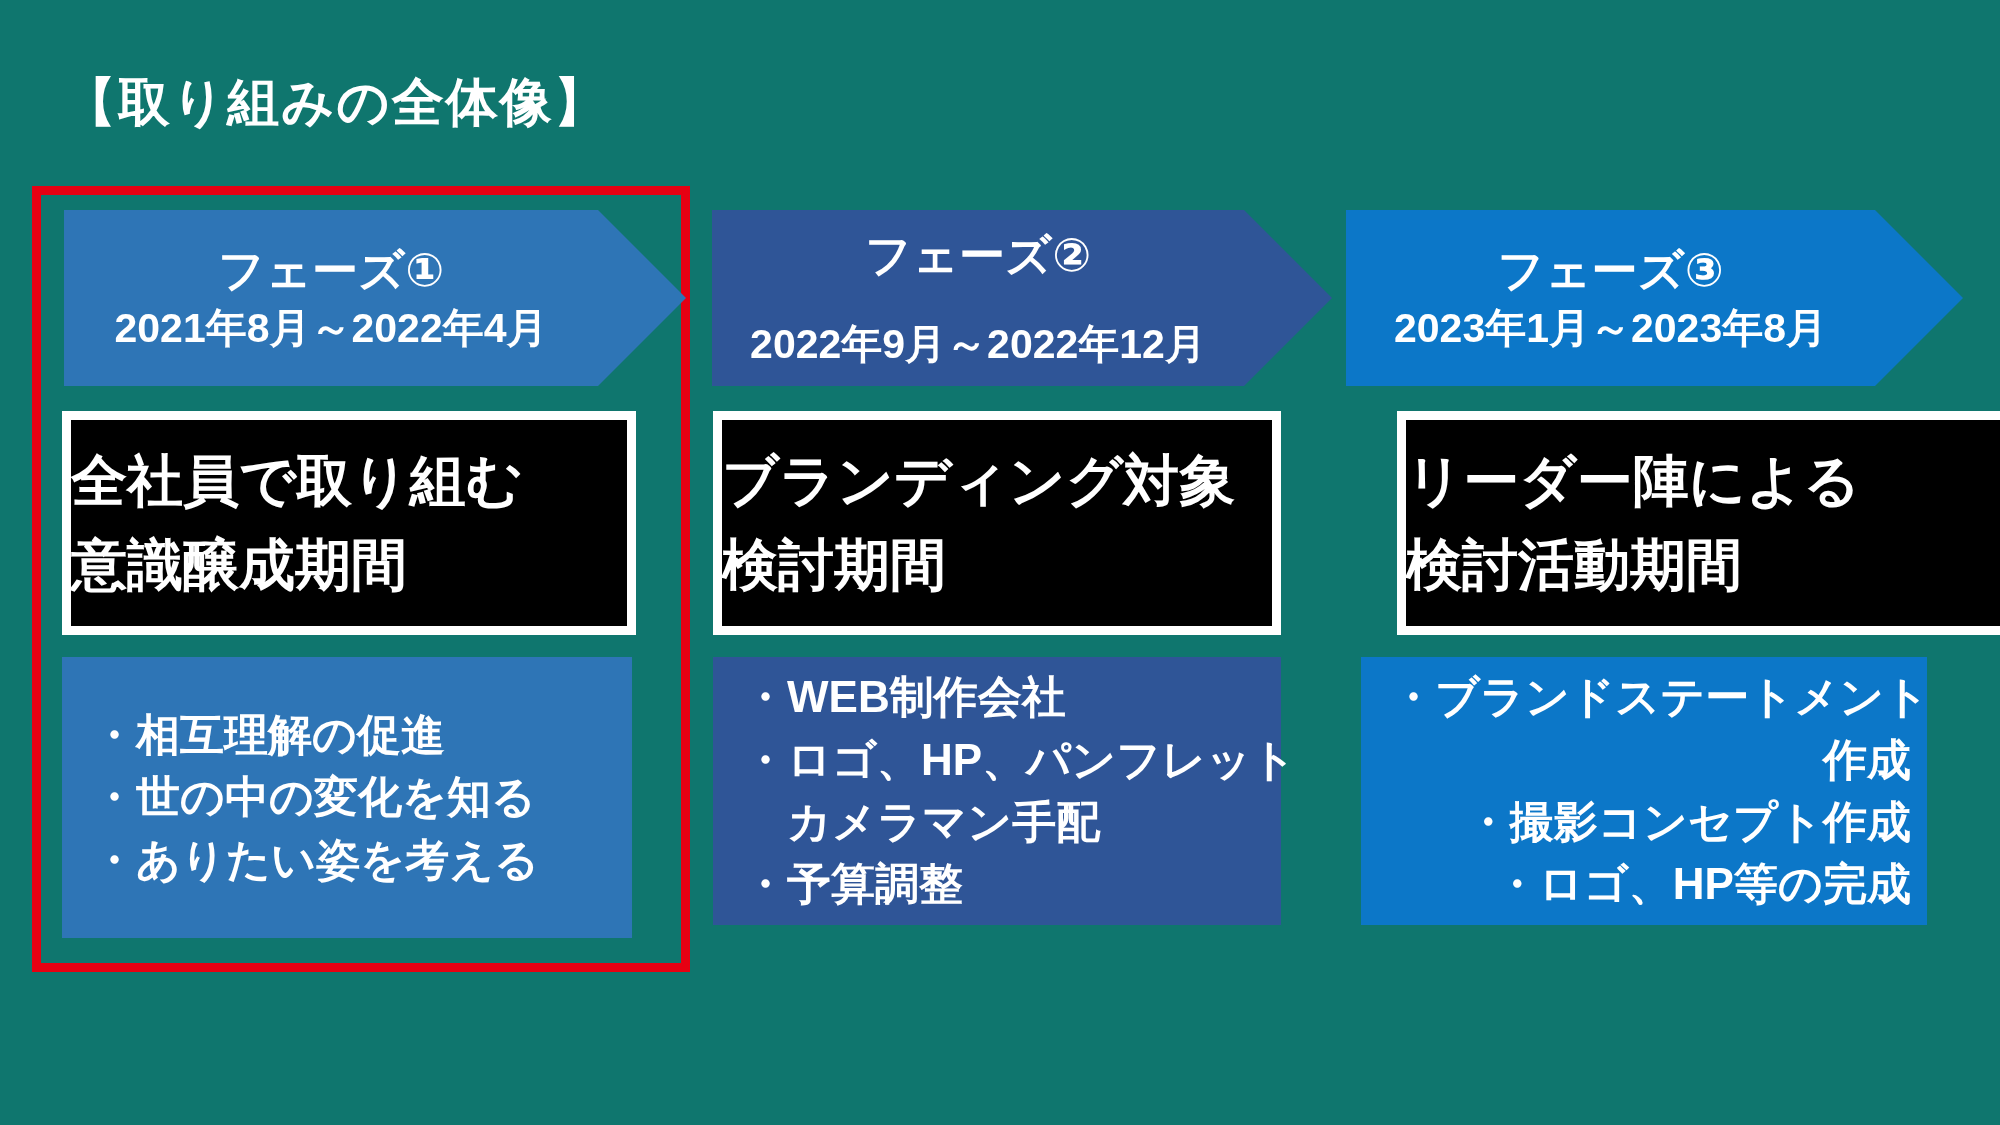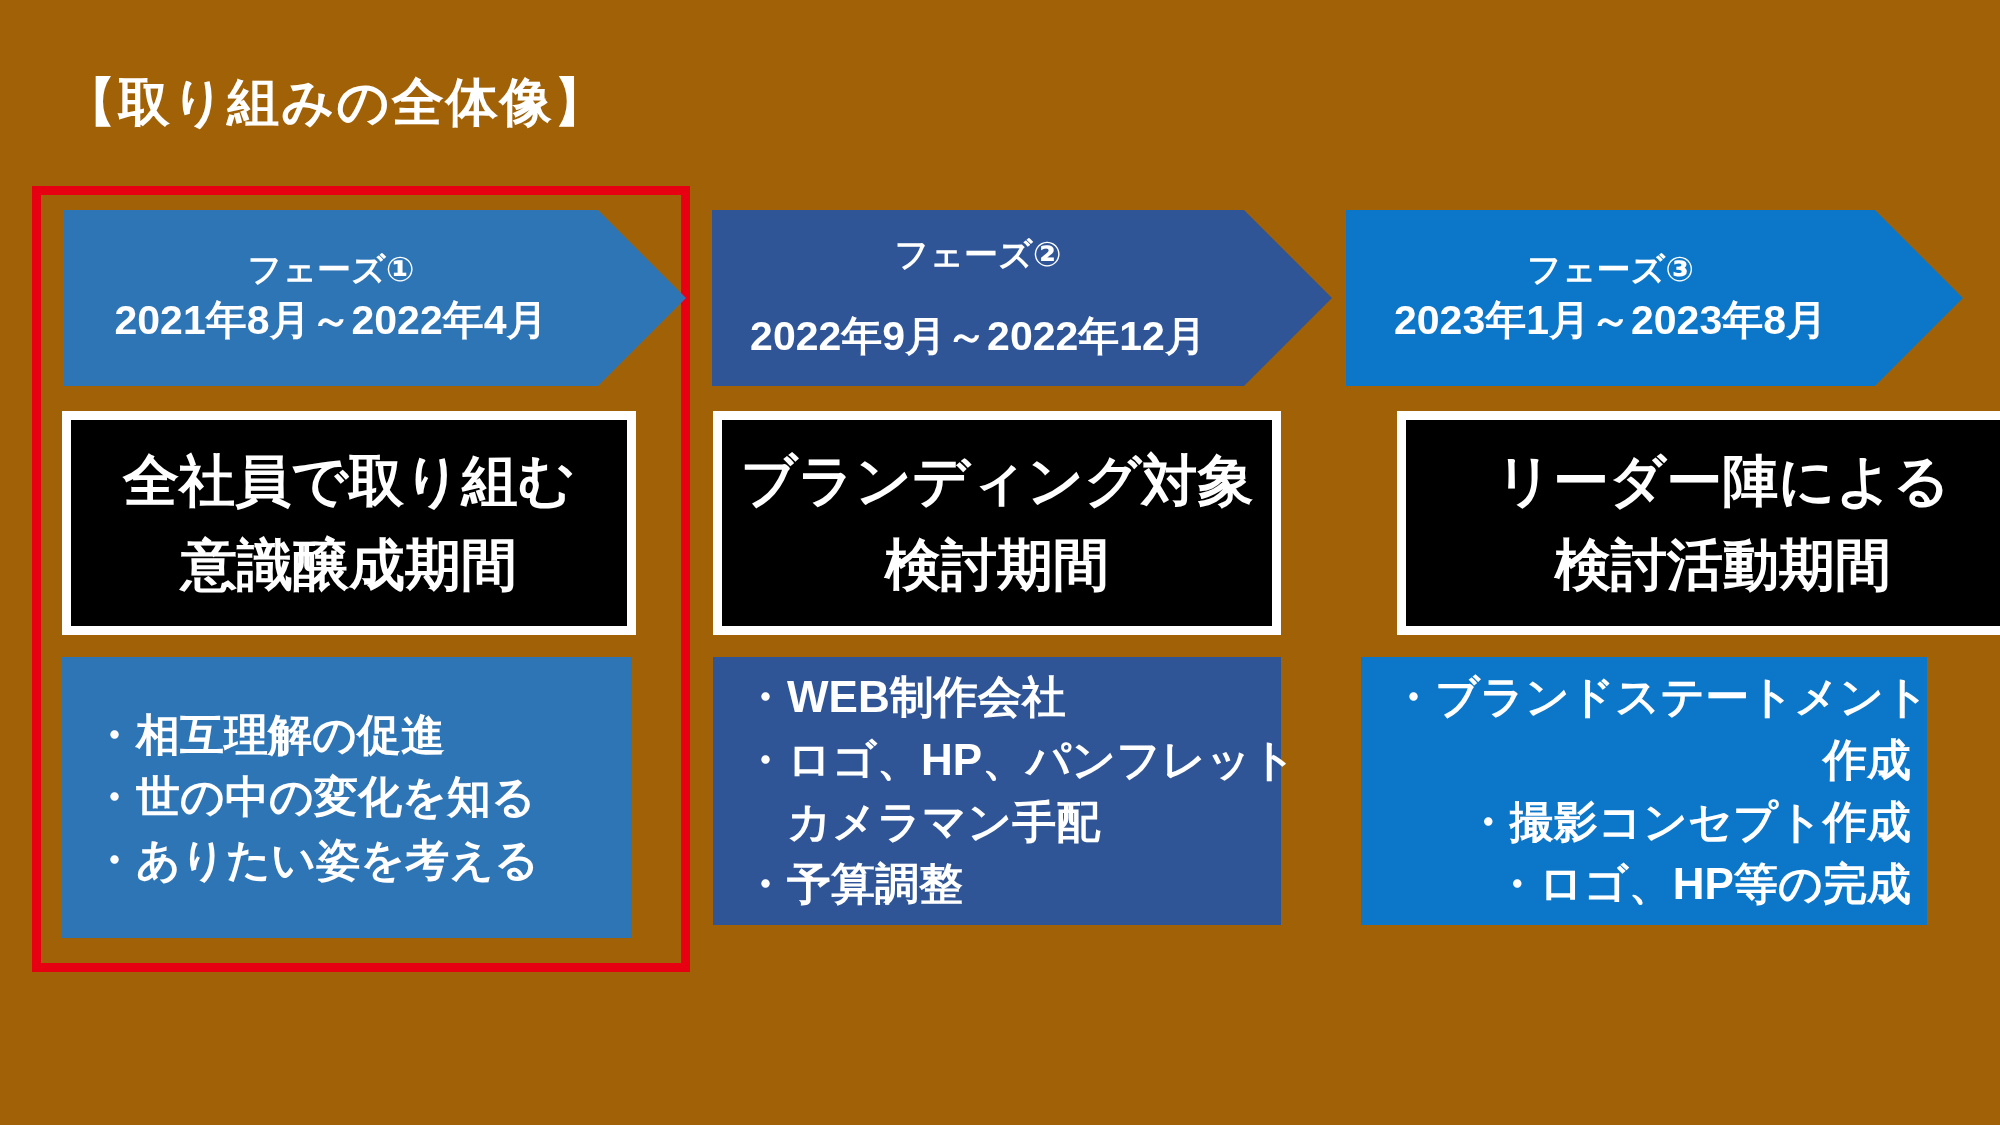--- a/index.html
+++ b/index.html
@@ -1,46 +1,46 @@
 <!DOCTYPE html>
 <html><head>
 <meta charset="utf-8">
 <style>
   html,body{margin:0;padding:0;background:#000;}
   #slide{
     position:relative;
     width:2000px;height:1125px;
-    background:#a16207;
+    background:#0f766e;
     overflow:hidden;
     font-family:"Liberation Sans","DejaVu Sans",sans-serif;
     color:#fff;
   }
   .slide-title{
     position:absolute;left:64px;top:68px;margin:0;
     font-size:52px;font-weight:bold;letter-spacing:2px;color:#fff;
   }
   .highlight{
     position:absolute;left:32px;top:186px;width:658px;height:786px;
     border:9px solid #e60012;box-sizing:border-box;
   }
   .arrow{
     position:absolute;top:210px;height:176px;
     box-sizing:border-box;
     display:flex;flex-direction:column;justify-content:center;align-items:center;
     text-align:center;
     clip-path:polygon(0 0, calc(100% - 88px) 0, 100% 50%, calc(100% - 88px) 100%, 0 100%);
     padding-right:88px;
   }
-  .arrow .phase-name{font-size:34px;font-weight:bold;line-height:1.35;}
+  .arrow .phase-name{font-size:46px;font-weight:bold;line-height:1.35;}
   .arrow .phase-period{font-size:41px;font-weight:bold;line-height:1.35;}
   .tbox{
     position:absolute;top:411px;height:224px;
     box-sizing:border-box;
     border:9px solid #fff;background:#000;
-    display:flex;flex-direction:column;justify-content:center;align-items:center;
+    display:flex;flex-direction:column;justify-content:center;align-items:flex-start;
     text-align:center;
   }
   .tbox .tline{font-size:56px;font-weight:bold;line-height:1.5;color:#fff;white-space:nowrap;}
   .dbox{
     position:absolute;top:657px;
     box-sizing:border-box;
     display:flex;flex-direction:column;justify-content:center;
     padding:24px 16px 24px 30px;
   }
   .dbox p{margin:0;font-size:44px;font-weight:600;line-height:1.42;color:#fff;white-space:pre;}

